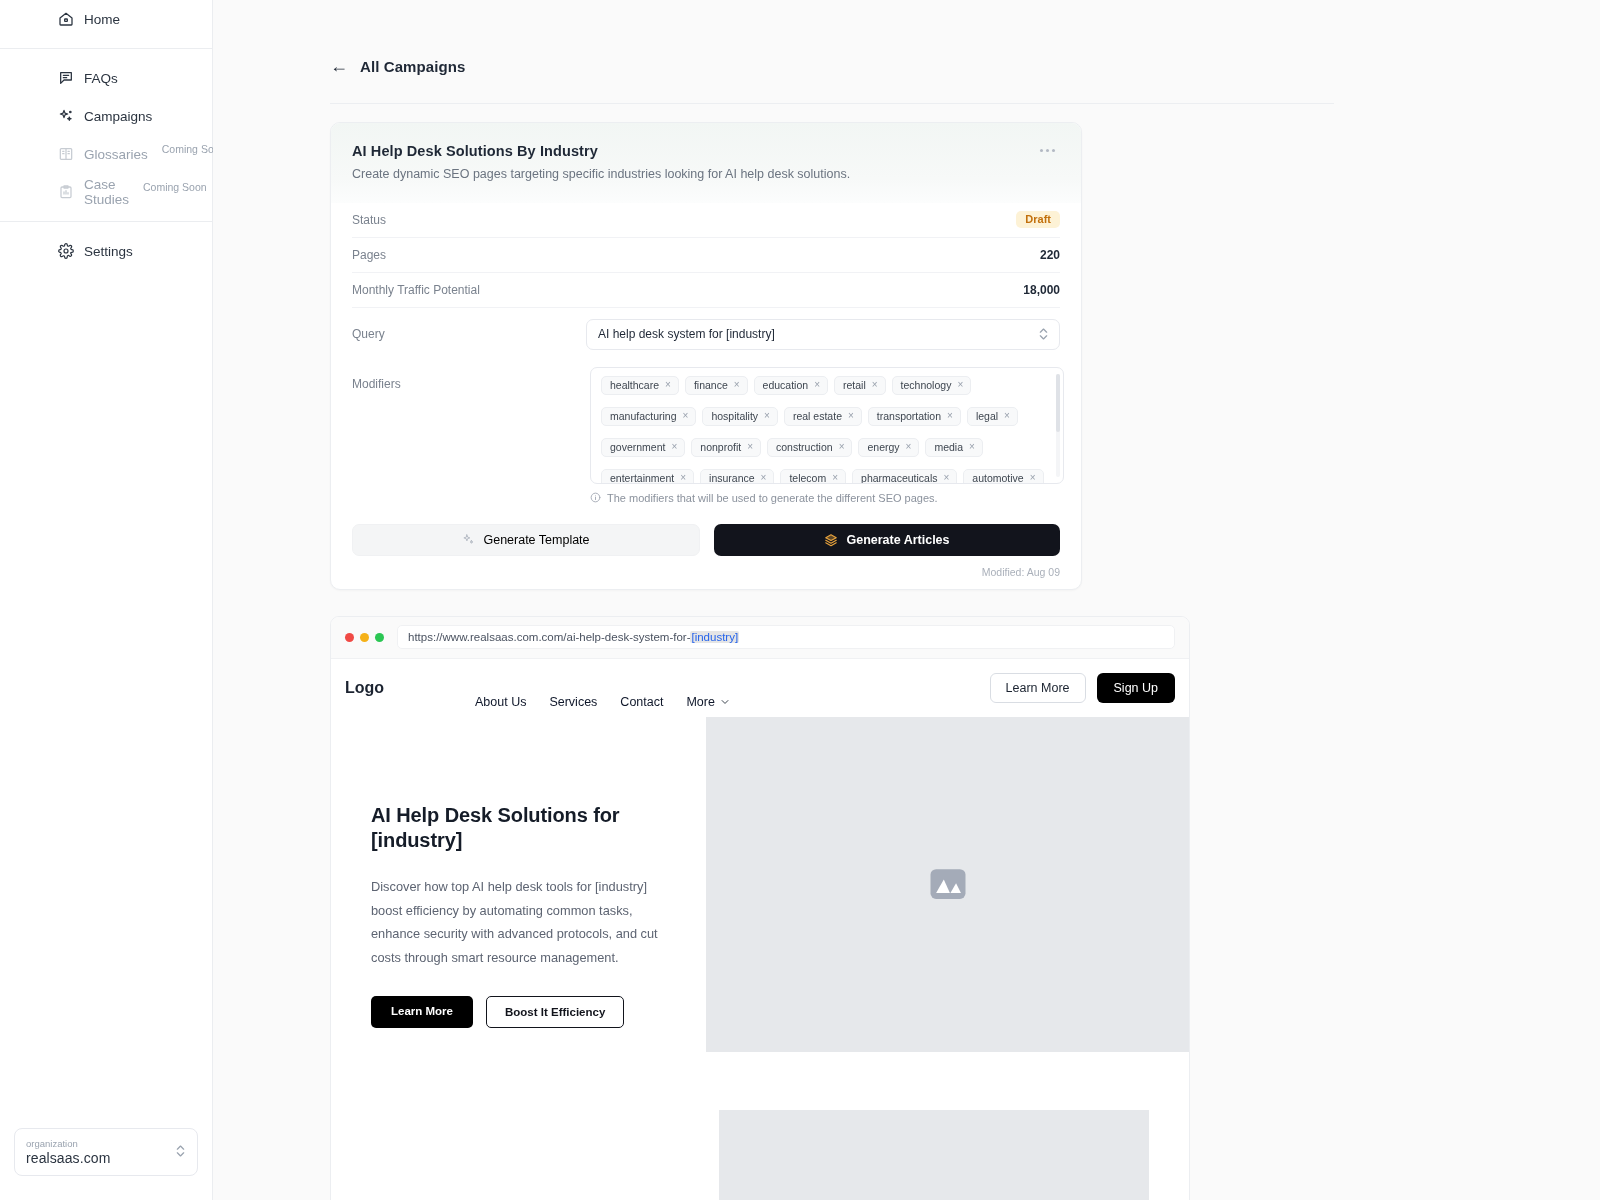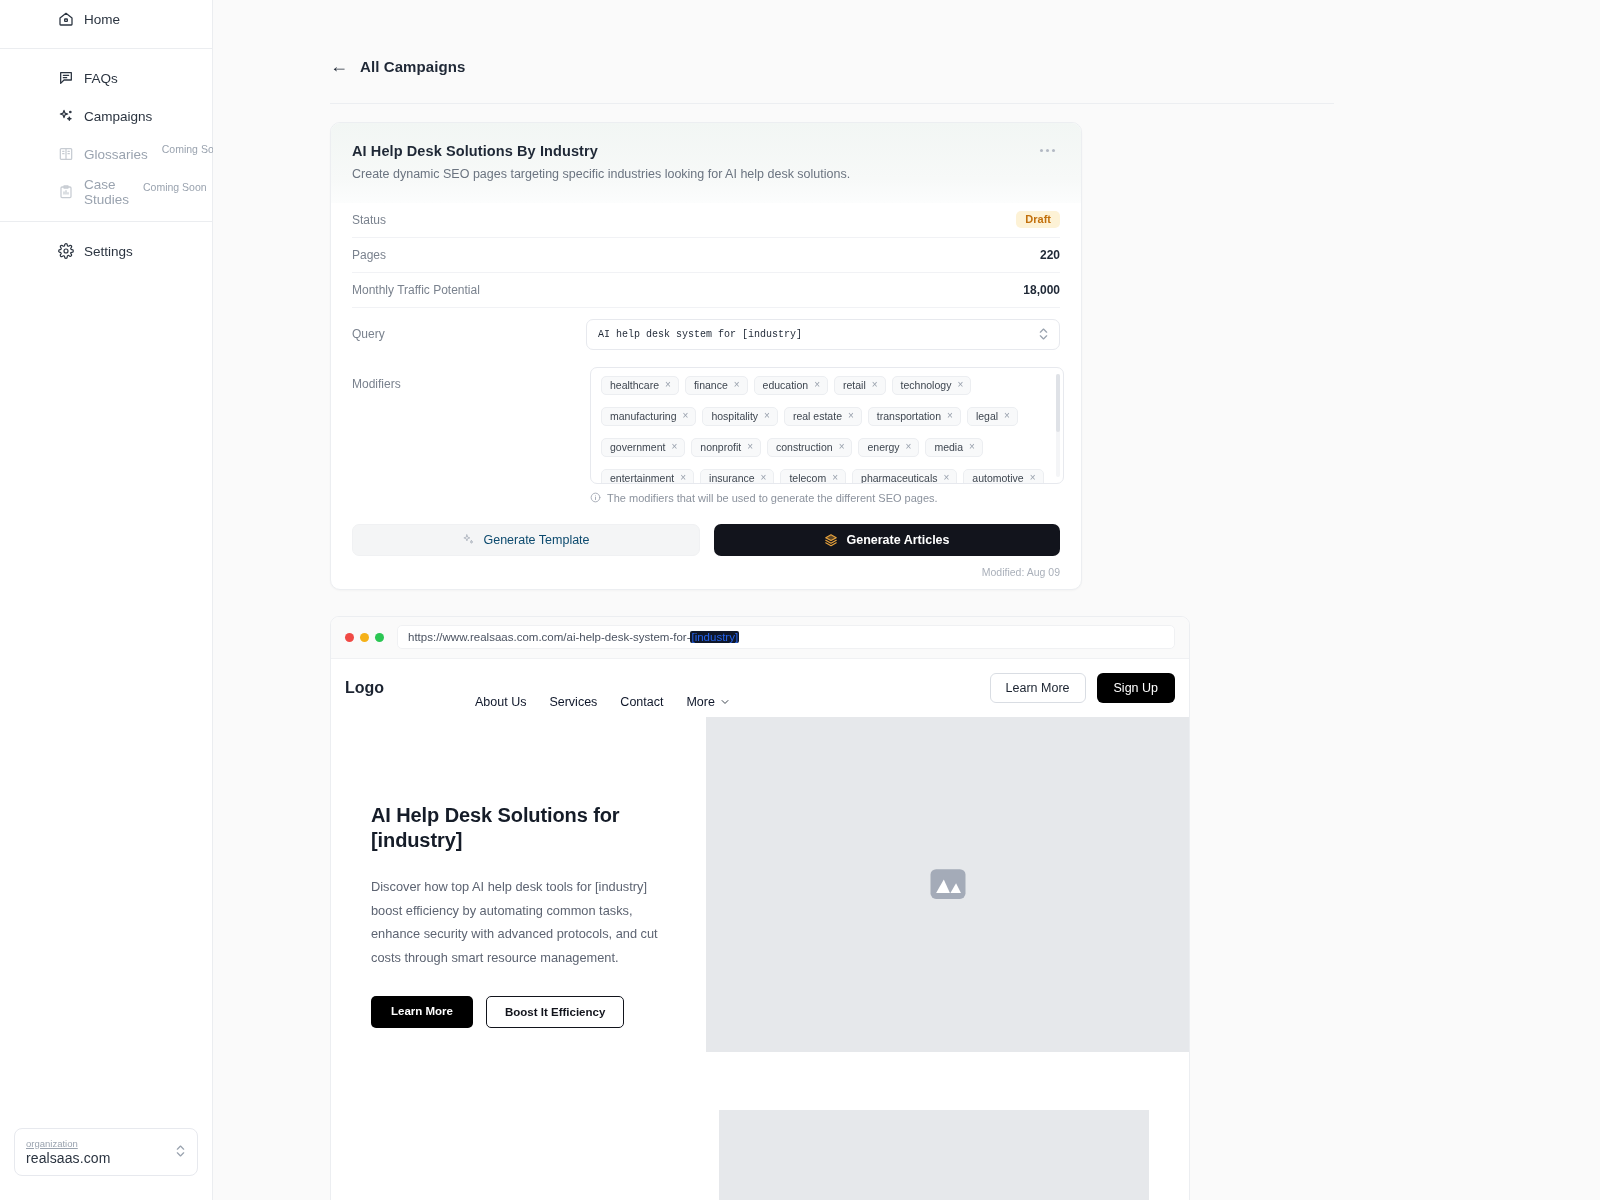--- a/index.html
+++ b/index.html
@@ -44,21 +44,21 @@
     position: relative; top: -5px; white-space: nowrap; font-weight: 400;
   }
   .spacer { flex: 1 1 auto; }
   .org-box {
     margin: 0 14px 24px 14px;
     border: 1px solid #e7e9ee; border-radius: 8px;
     padding: 8px 11px 9px 11px;
     display: flex; align-items: center; justify-content: space-between;
     cursor: pointer; background: #fff;
   }
-  .org-label { font-size: 9.5px; color: #9aa3af; line-height: 1.4; text-decoration: underline; }
+  .org-label { font-size: 9.5px; color: #9aa3af; line-height: 1.4; }
   .org-value { font-size: 14px; color: #2b3440; font-weight: 500; letter-spacing: .1px; }
   .updown { width: 11px; height: 18px; flex: 0 0 11px; }
 
   
   .main {
     flex: 1 1 auto; height: 1200px;
     background: #fafafa; overflow: hidden; position: relative;
   }
   .back-row {
     display: flex; align-items: center; gap: 12px;
@@ -107,21 +107,21 @@
     display: inline-block; padding: 2px 9px 3px 9px; border-radius: 5px;
     background: #fdf2d6; color: #c2700c; font-size: 11px; font-weight: 600;
   }
 
   .query-row { padding: 11px 0 11px 0; border-bottom: none; }
   .select-box {
     width: 474px; height: 31px; border: 1px solid #e7e9ee; border-radius: 7px;
     background: #fff; display: flex; align-items: center; justify-content: space-between;
     padding: 0 10px 0 11px; cursor: pointer;
   }
-  .select-text { font-size: 10px; color: #1f2836; font-family: Liberation Mono, monospace; }
+  .select-text { font-size: 12px; color: #1f2836; }
 
   .mods-row { display: flex; align-items: flex-start; padding: 6px 0 0 0; }
   .mods-label { color: #7a828e; font-size: 12px; width: 238px; flex: 0 0 238px; padding-top: 10px; }
   .mods-wrap { flex: 1 1 auto; }
   .mods-box {
     width: 474px; max-height: 117px; overflow: hidden;
     border: 1px solid #e7e9ee; border-radius: 7px; background: #fff;
     padding: 8px 14px 6px 10px; position: relative;
   }
   .chips { display: flex; flex-wrap: wrap; gap: 12px 6px; }
@@ -147,21 +147,21 @@
 
   .actions {
     display: flex; gap: 14px; padding: 20px 0 0 0;
   }
   .btn {
     height: 32px; border-radius: 7px;
     display: flex; align-items: center; justify-content: center; gap: 8px;
     font-size: 12.5px; cursor: pointer; user-select: none;
   }
   .btn-ghost {
-    width: 350px; background: #f4f5f6; color: #0c4a6e; font-weight: 500;
+    width: 350px; background: #f4f5f6; color: #000000; font-weight: 500;
     border: 1px solid #f0f1f3;
     text-align: center;
   }
   .btn-primary {
     width: 348px; background: #12141c; color: #ffffff; font-weight: 600;
   }
   .modified {
     text-align: right; font-size: 10.5px; color: #aab0ba;
     padding: 10px 0 11px 0;
   }
@@ -179,21 +179,21 @@
   .dots3 { display: flex; gap: 6px; }
   .dots3 i { width: 9px; height: 9px; border-radius: 50%; display: block; }
   .d-red { background: #f04a45; } .d-yel { background: #f5b118; } .d-grn { background: #2bc653; }
   .urlbar {
     flex: 1 1 auto; height: 24px; background: #ffffff;
     border: 1px solid #f0f1f3; border-radius: 5px;
     display: flex; align-items: center; padding: 0 10px;
     font-size: 11.5px; color: #4a5260;
   }
   .url-hl {
-    background: #0f172a; color: #2563eb; border-radius: 2px; padding: 0 1px;
+    background: #e5e5e5; color: #2563eb; border-radius: 2px; padding: 0 1px;
   }
 
   .site-nav {
     height: 58px; display: flex; align-items: center;
     padding: 0 14px 0 14px; background: #fff;
   }
   .site-logo { font-size: 16px; font-weight: 700; color: #1b2330; width: 130px; }
   .site-links { display: flex; align-items: center; gap: 23px; flex: 1 1 auto; }
   .site-link { font-size: 12.5px; color: #0f172a; cursor: pointer; display:flex; align-items:center; gap:5px;margin-top:28px;}
   .site-btns { display: flex; align-items: center; gap: 11px; }

